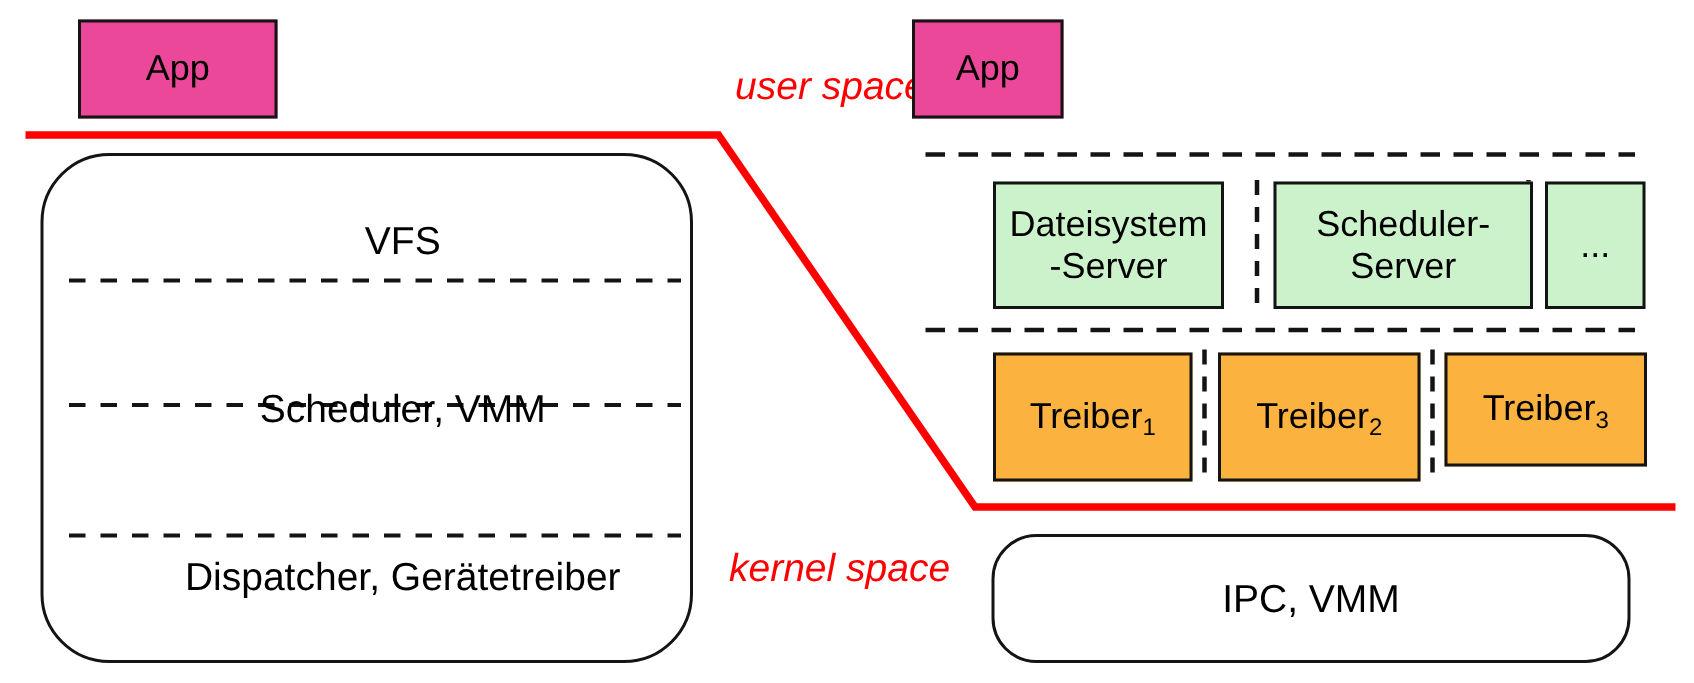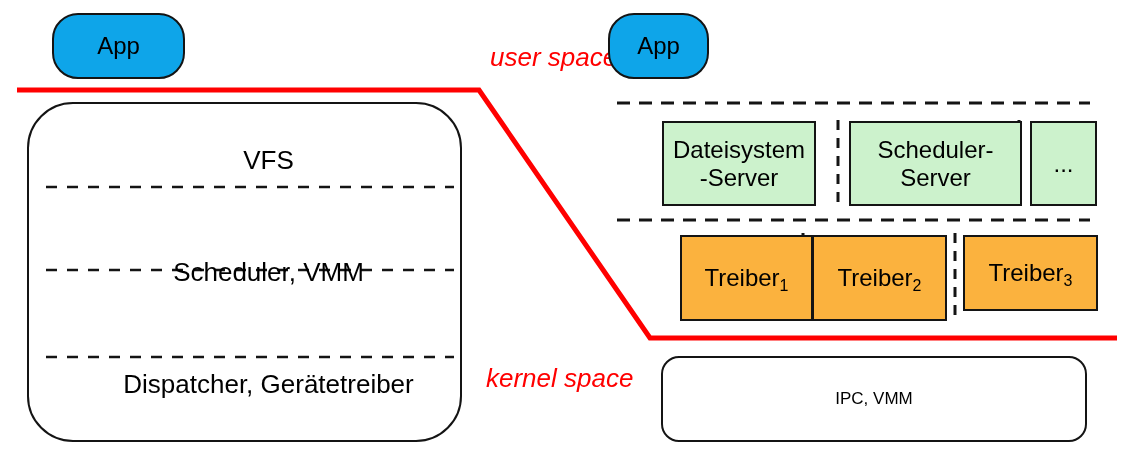--- a/index.html
+++ b/index.html
@@ -25,23 +25,22 @@
   .box {
     position: absolute;
     box-sizing: border-box;
     border: 2px solid #141414;
     display: flex;
     align-items: center;
     justify-content: center;
     text-align: center;
   }
   .app-box {
-    background: #0ea5e9;
+    background: #ec4899;
     font-size: 24px;
-    border-radius: 26px;
   }
   .app-left  { left: 52px;  top: 13px; width: 133px; height: 66px; }
   .app-right { left: 608px; top: 13px; width: 101px; height: 66px; }
 
   .monolith {
     position: absolute;
     left: 27px; top: 102px;
     width: 435px; height: 340px;
     box-sizing: border-box;
     border: 2px solid #141414;
@@ -66,34 +65,34 @@
     white-space: pre-line;
   }
   .server-1 { left: 662px;  top: 121px; width: 154px; height: 85px; }
   .server-2 { left: 849px;  top: 121px; width: 173px; height: 85px; }
   .server-3 { left: 1030px; top: 121px; width: 67px;  height: 85px; }
 
   .driver-box {
     background: #fbb23e;
     font-size: 24px;
   }
-  .driver-1 { left: 662px; top: 235px; width: 133px; height: 86px; margin-left: 18px; }
+  .driver-1 { left: 662px; top: 235px; width: 133px; height: 86px; }
   .driver-2 { left: 812px; top: 235px; width: 135px; height: 86px; }
   .driver-3 { left: 963px; top: 235px; width: 135px; height: 76px; }
   .driver-box sub {
     font-size: 16px;
     line-height: 0;
     vertical-align: -5px;
   }
 
   .microkernel {
     left: 661px; top: 356px;
     width: 426px; height: 86px;
-    border-radius: 18px;
-    font-size: 17px;
+    border-radius: 30px;
+    font-size: 26px;
     background: #ffffff;
   }
 
   .space-label {
     position: absolute;
     color: #ff0000;
     font-style: italic;
     font-size: 26px;
     white-space: nowrap;
   }

